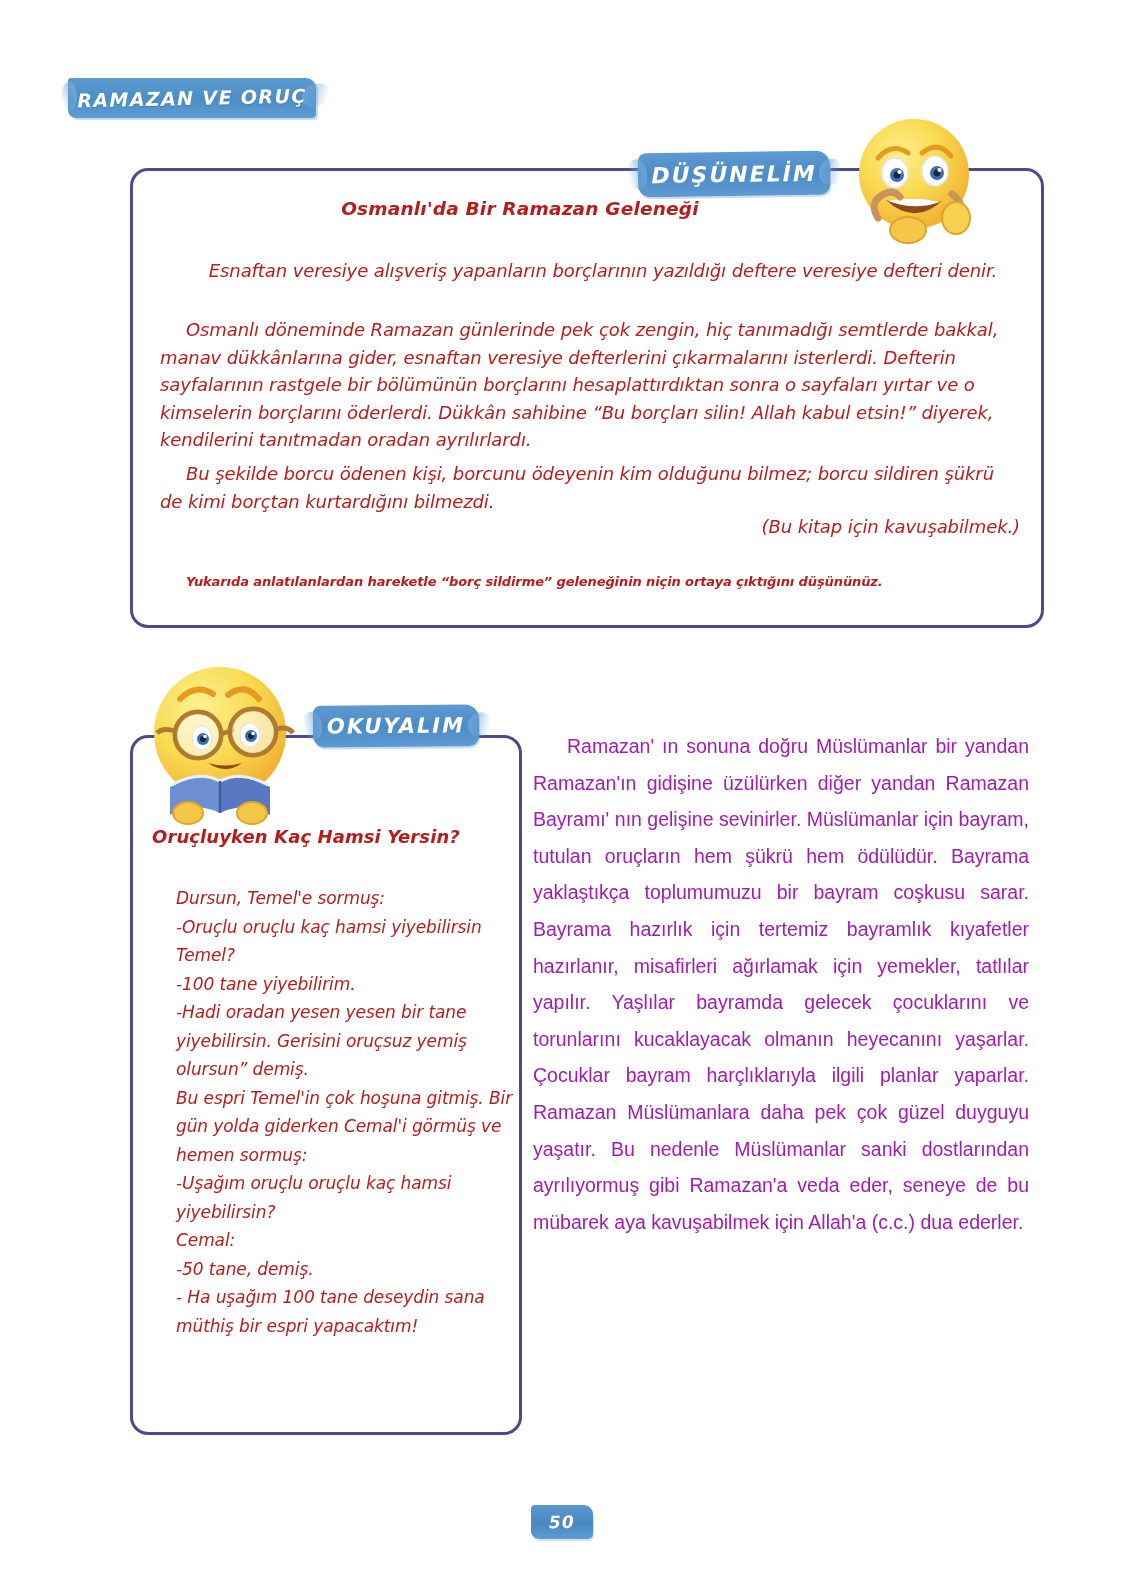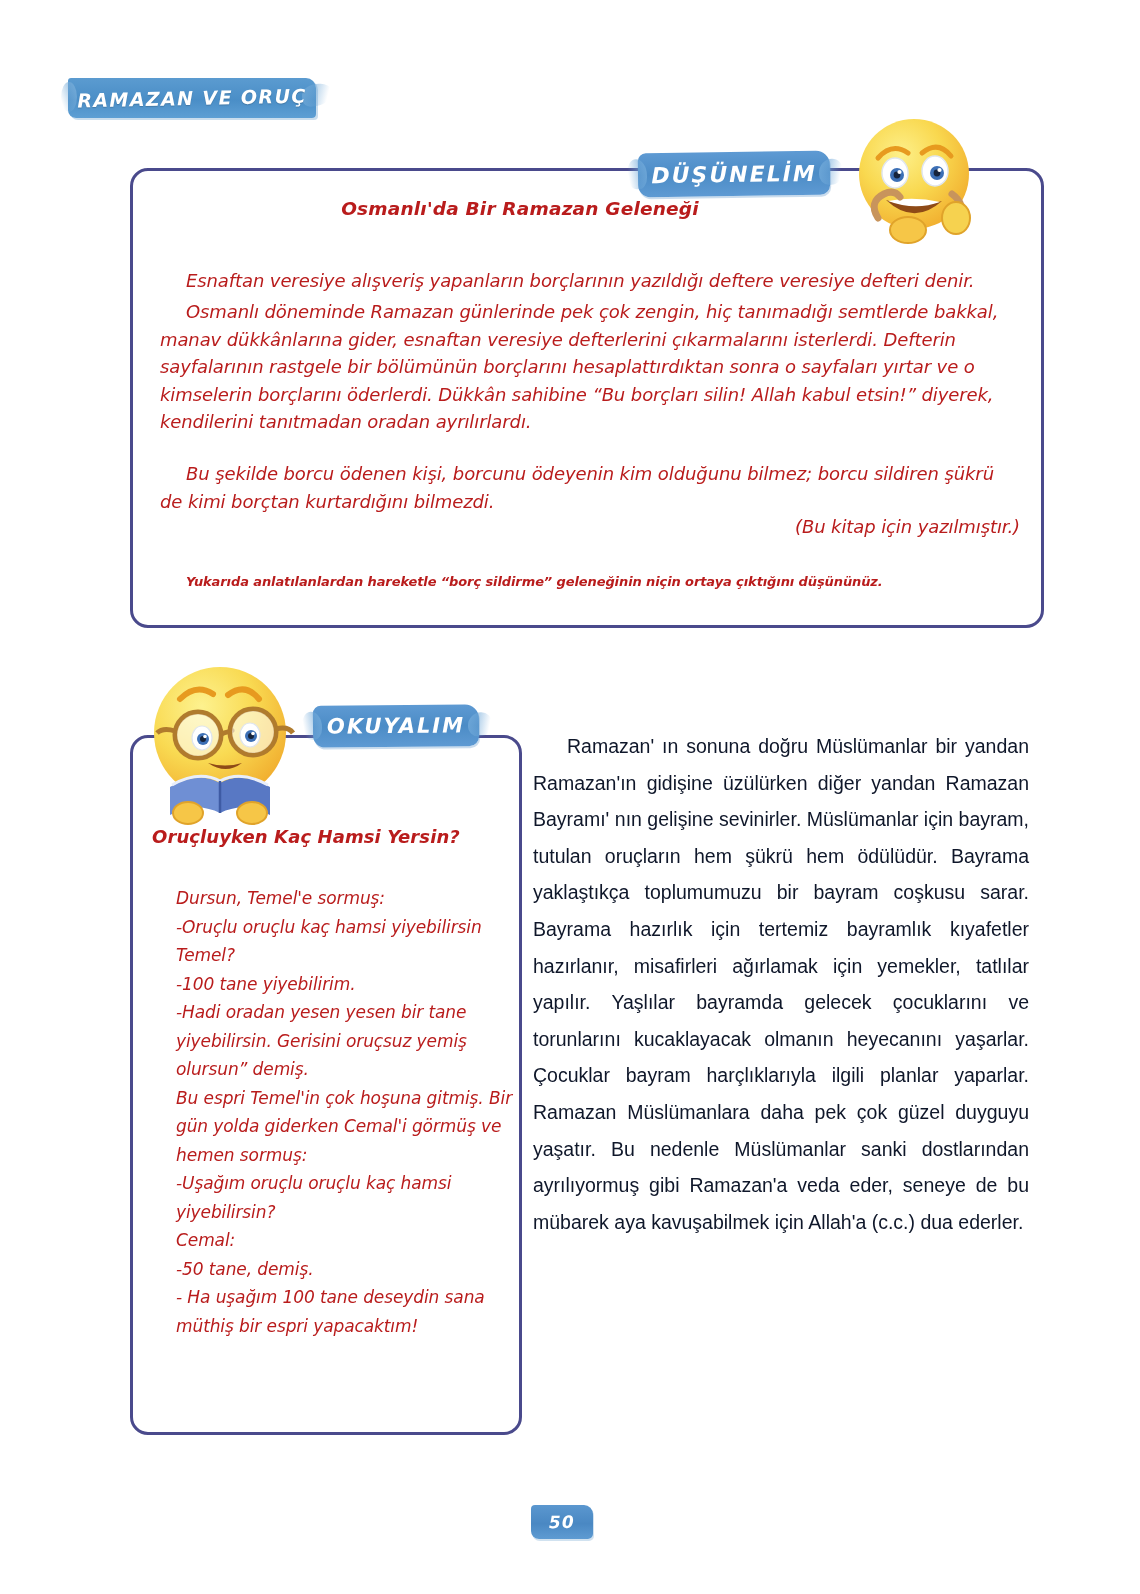--- a/index.html
+++ b/index.html
@@ -169,22 +169,22 @@
     letter-spacing: .2px;
   }
 
   .ds-para {
     position: absolute;
     font-size: 18px;
     line-height: 27.5px;
     text-indent: 26px;
     letter-spacing: -0.1px;
   }
-  #ds-p1 { left: 160px; top: 267px; width: 860px; }
-  #ds-p2 { left: 160px; top: 298px; width: 860px; }
+  #ds-p1 { left: 160px; top: 257px; width: 860px; text-align: center; }
+  #ds-p2 { left: 160px; top: 316px; width: 860px; }
   #ds-p3 { left: 160px; top: 460px; width: 860px; }
 
   #ds-source {
     position: absolute;
     left: 160px;
     top: 516px;
     width: 860px;
     text-align: right;
     font-size: 18px;
     letter-spacing: -0.1px;
@@ -225,21 +225,21 @@
 
   
   #right-column {
     position: absolute;
     left: 533px;
     top: 728px;
     width: 496px;
     font-family: "Liberation Sans", sans-serif;
     font-size: 19.5px;
     line-height: 36.6px;
-    color: #0f172a;
+    color: #a21caf;
     text-align: justify;
     text-indent: 34px;
     hyphens: none;
   }
 
   
   #page-number-badge {
     position: absolute;
     left: 531px;
     top: 1505px;
@@ -302,21 +302,21 @@
     <ellipse cx="60" cy="118" rx="18" ry="13" fill="#f6c647" stroke="#e0a32a" stroke-width="2"></ellipse>
     <path d="M104 82 q14 10 8 26" stroke="#c8945c" stroke-width="7" fill="none" stroke-linecap="round"></path>
     <ellipse cx="108" cy="106" rx="14" ry="16" fill="#f6d24f" stroke="#e0a32a" stroke-width="2"></ellipse>
   </svg>
 </div>
 
 <div id="dusunelim-heading" class="hand">Osmanlı'da Bir Ramazan Geleneği</div>
 <div id="ds-p1" class="hand ds-para">Esnaftan veresiye alışveriş yapanların borçlarının yazıldığı deftere veresiye defteri denir.</div>
 <div id="ds-p2" class="hand ds-para">Osmanlı döneminde Ramazan günlerinde pek çok zengin, hiç tanımadığı semtlerde bakkal, manav dükkânlarına gider,  esnaftan veresiye defterlerini çıkarmalarını isterlerdi. Defterin sayfalarının rastgele bir bölümünün borçlarını hesaplattırdıktan sonra o sayfaları yırtar ve o kimselerin borçlarını öderlerdi. Dükkân sahibine “Bu borçları silin! Allah kabul etsin!” diyerek, kendilerini tanıtmadan oradan ayrılırlardı.</div>
 <div id="ds-p3" class="hand ds-para">Bu şekilde borcu ödenen kişi, borcunu ödeyenin kim olduğunu bilmez; borcu sildiren şükrü de kimi borçtan kurtardığını bilmezdi.</div>
-<div id="ds-source" class="hand">(Bu kitap için yazılmıştır.)</div>
+<div id="ds-source" class="hand">(Bu kitap için kavuşabilmek.)</div>
 <div id="ds-question" class="hand">Yukarıda anlatılanlardan hareketle “borç sildirme” geleneğinin niçin ortaya çıktığını düşününüz.</div>
 
 <div id="okuyalim-box" class="content-box"></div>
 
 <div id="okuyalim-label" class="brush-label">
   <span>OKUYALIM</span>
 </div>
 
 <div id="reading-emoji" class="emoji-wrap">
   <svg viewBox="0 0 180 180" width="180" height="180">

